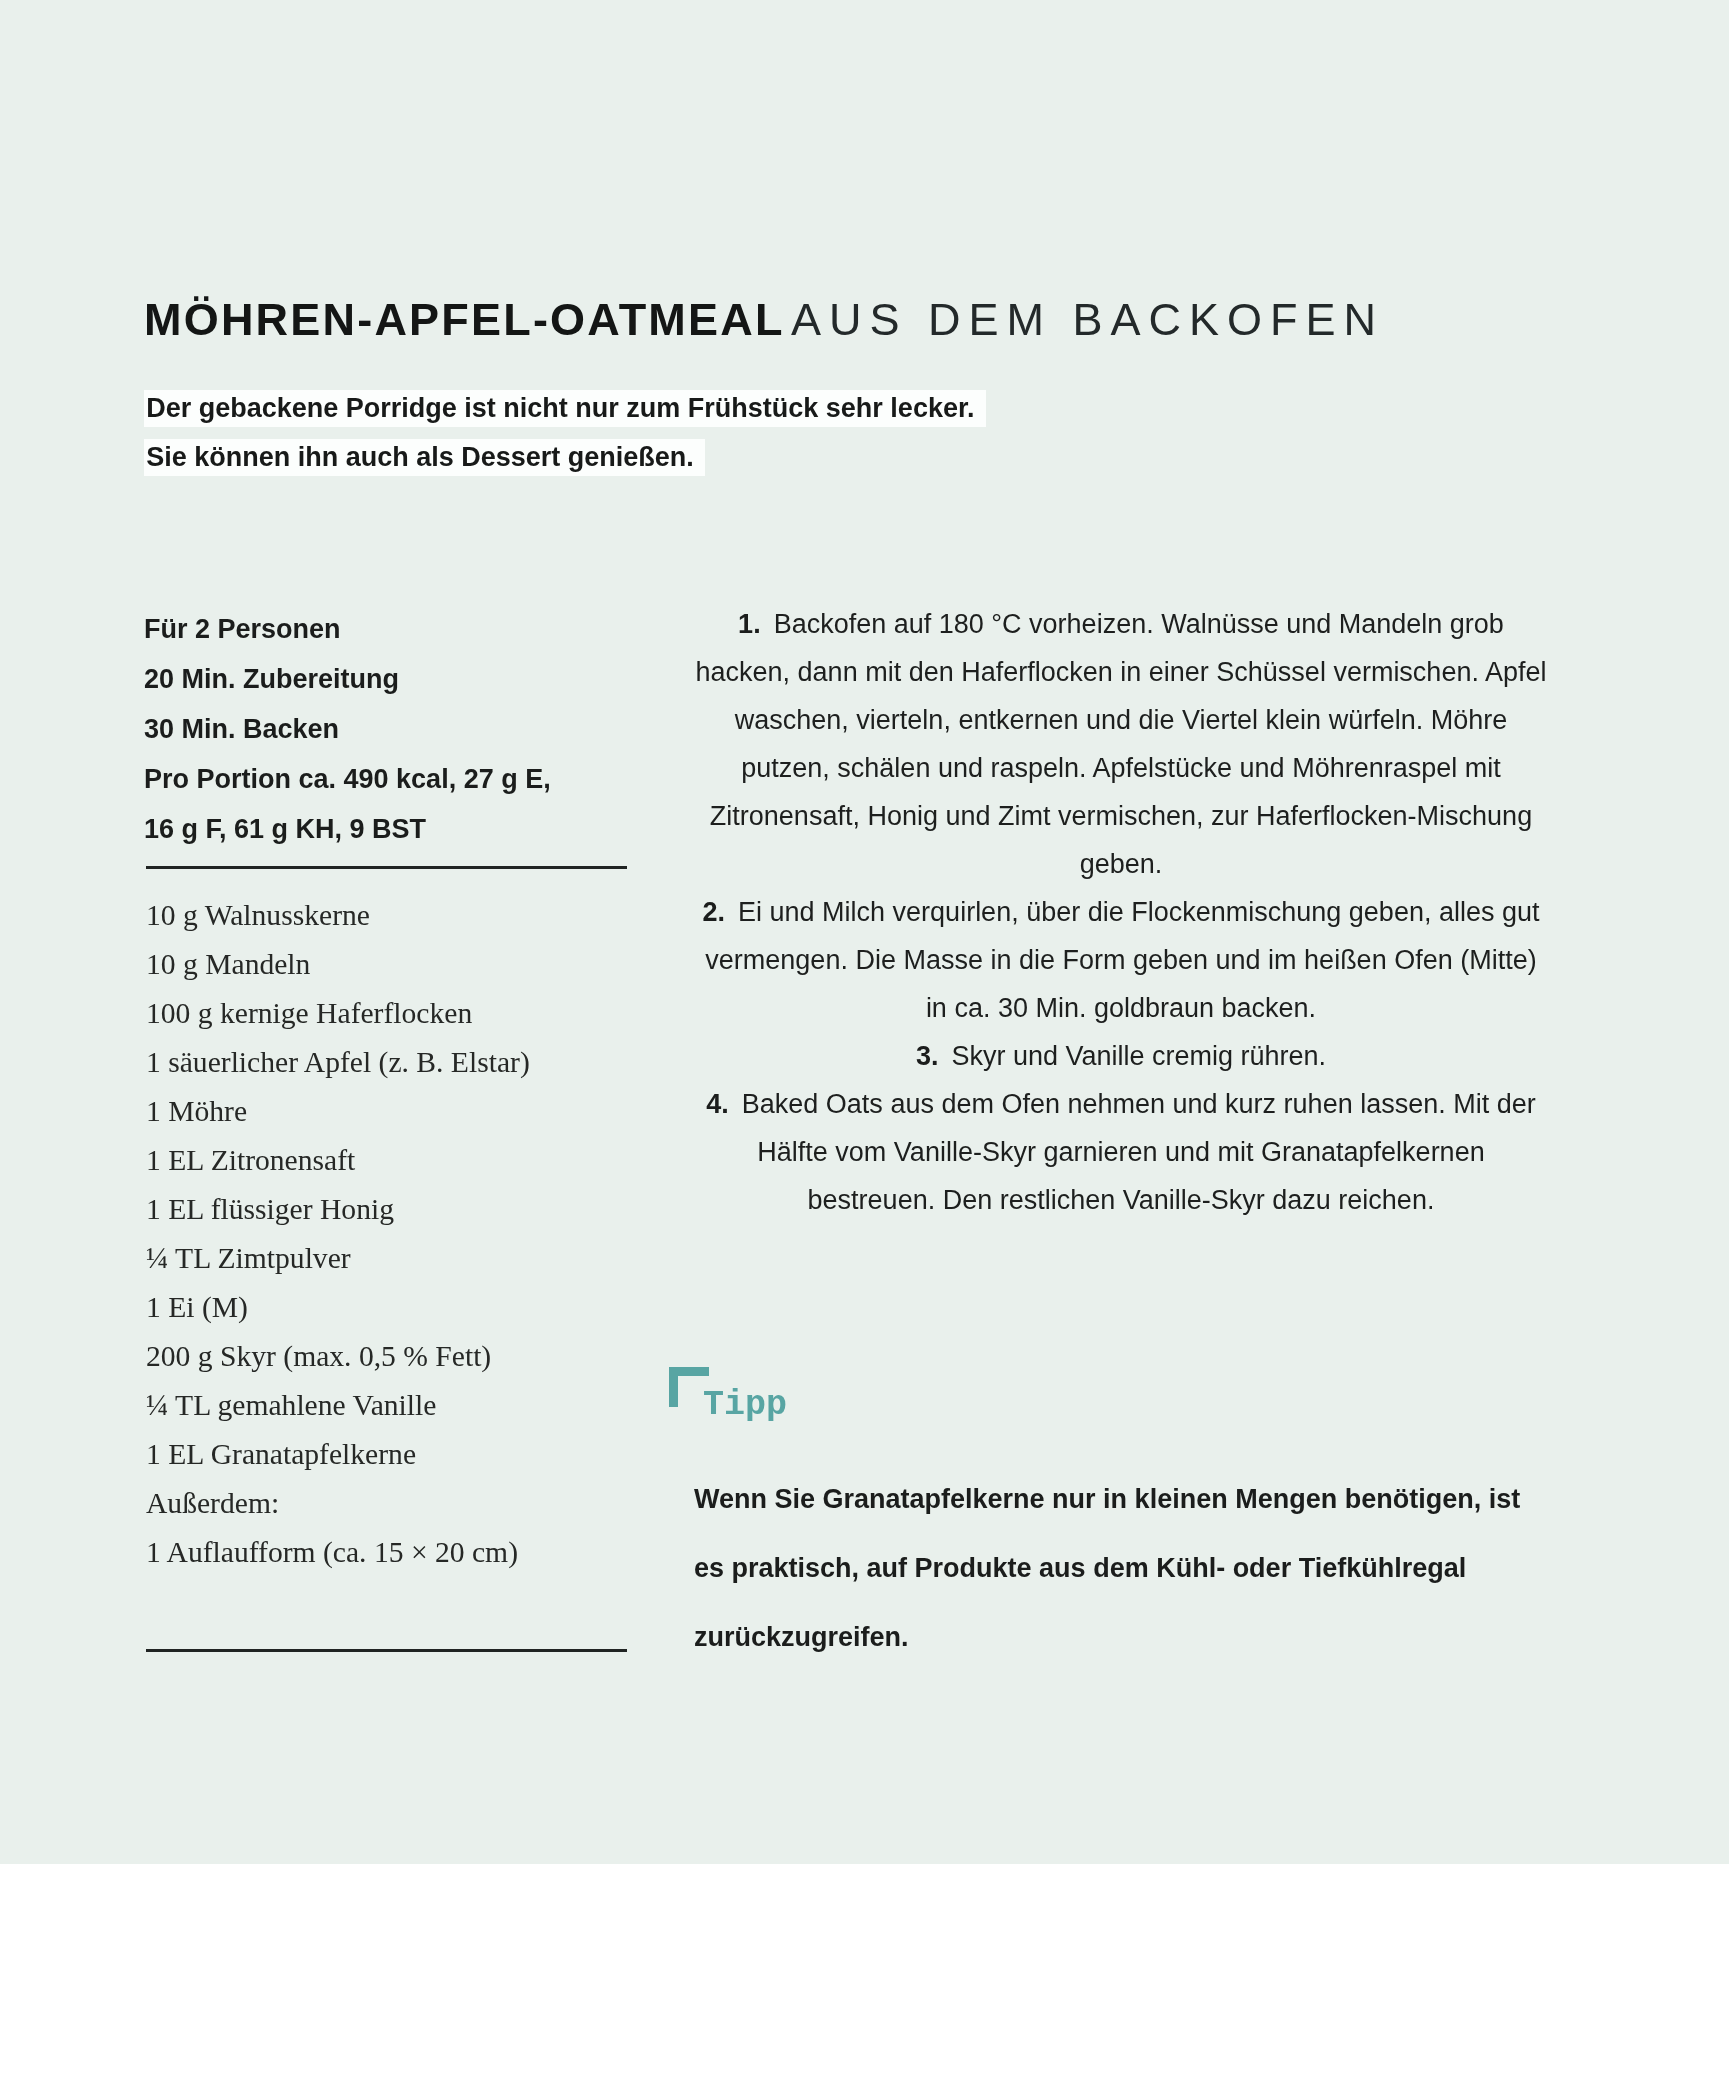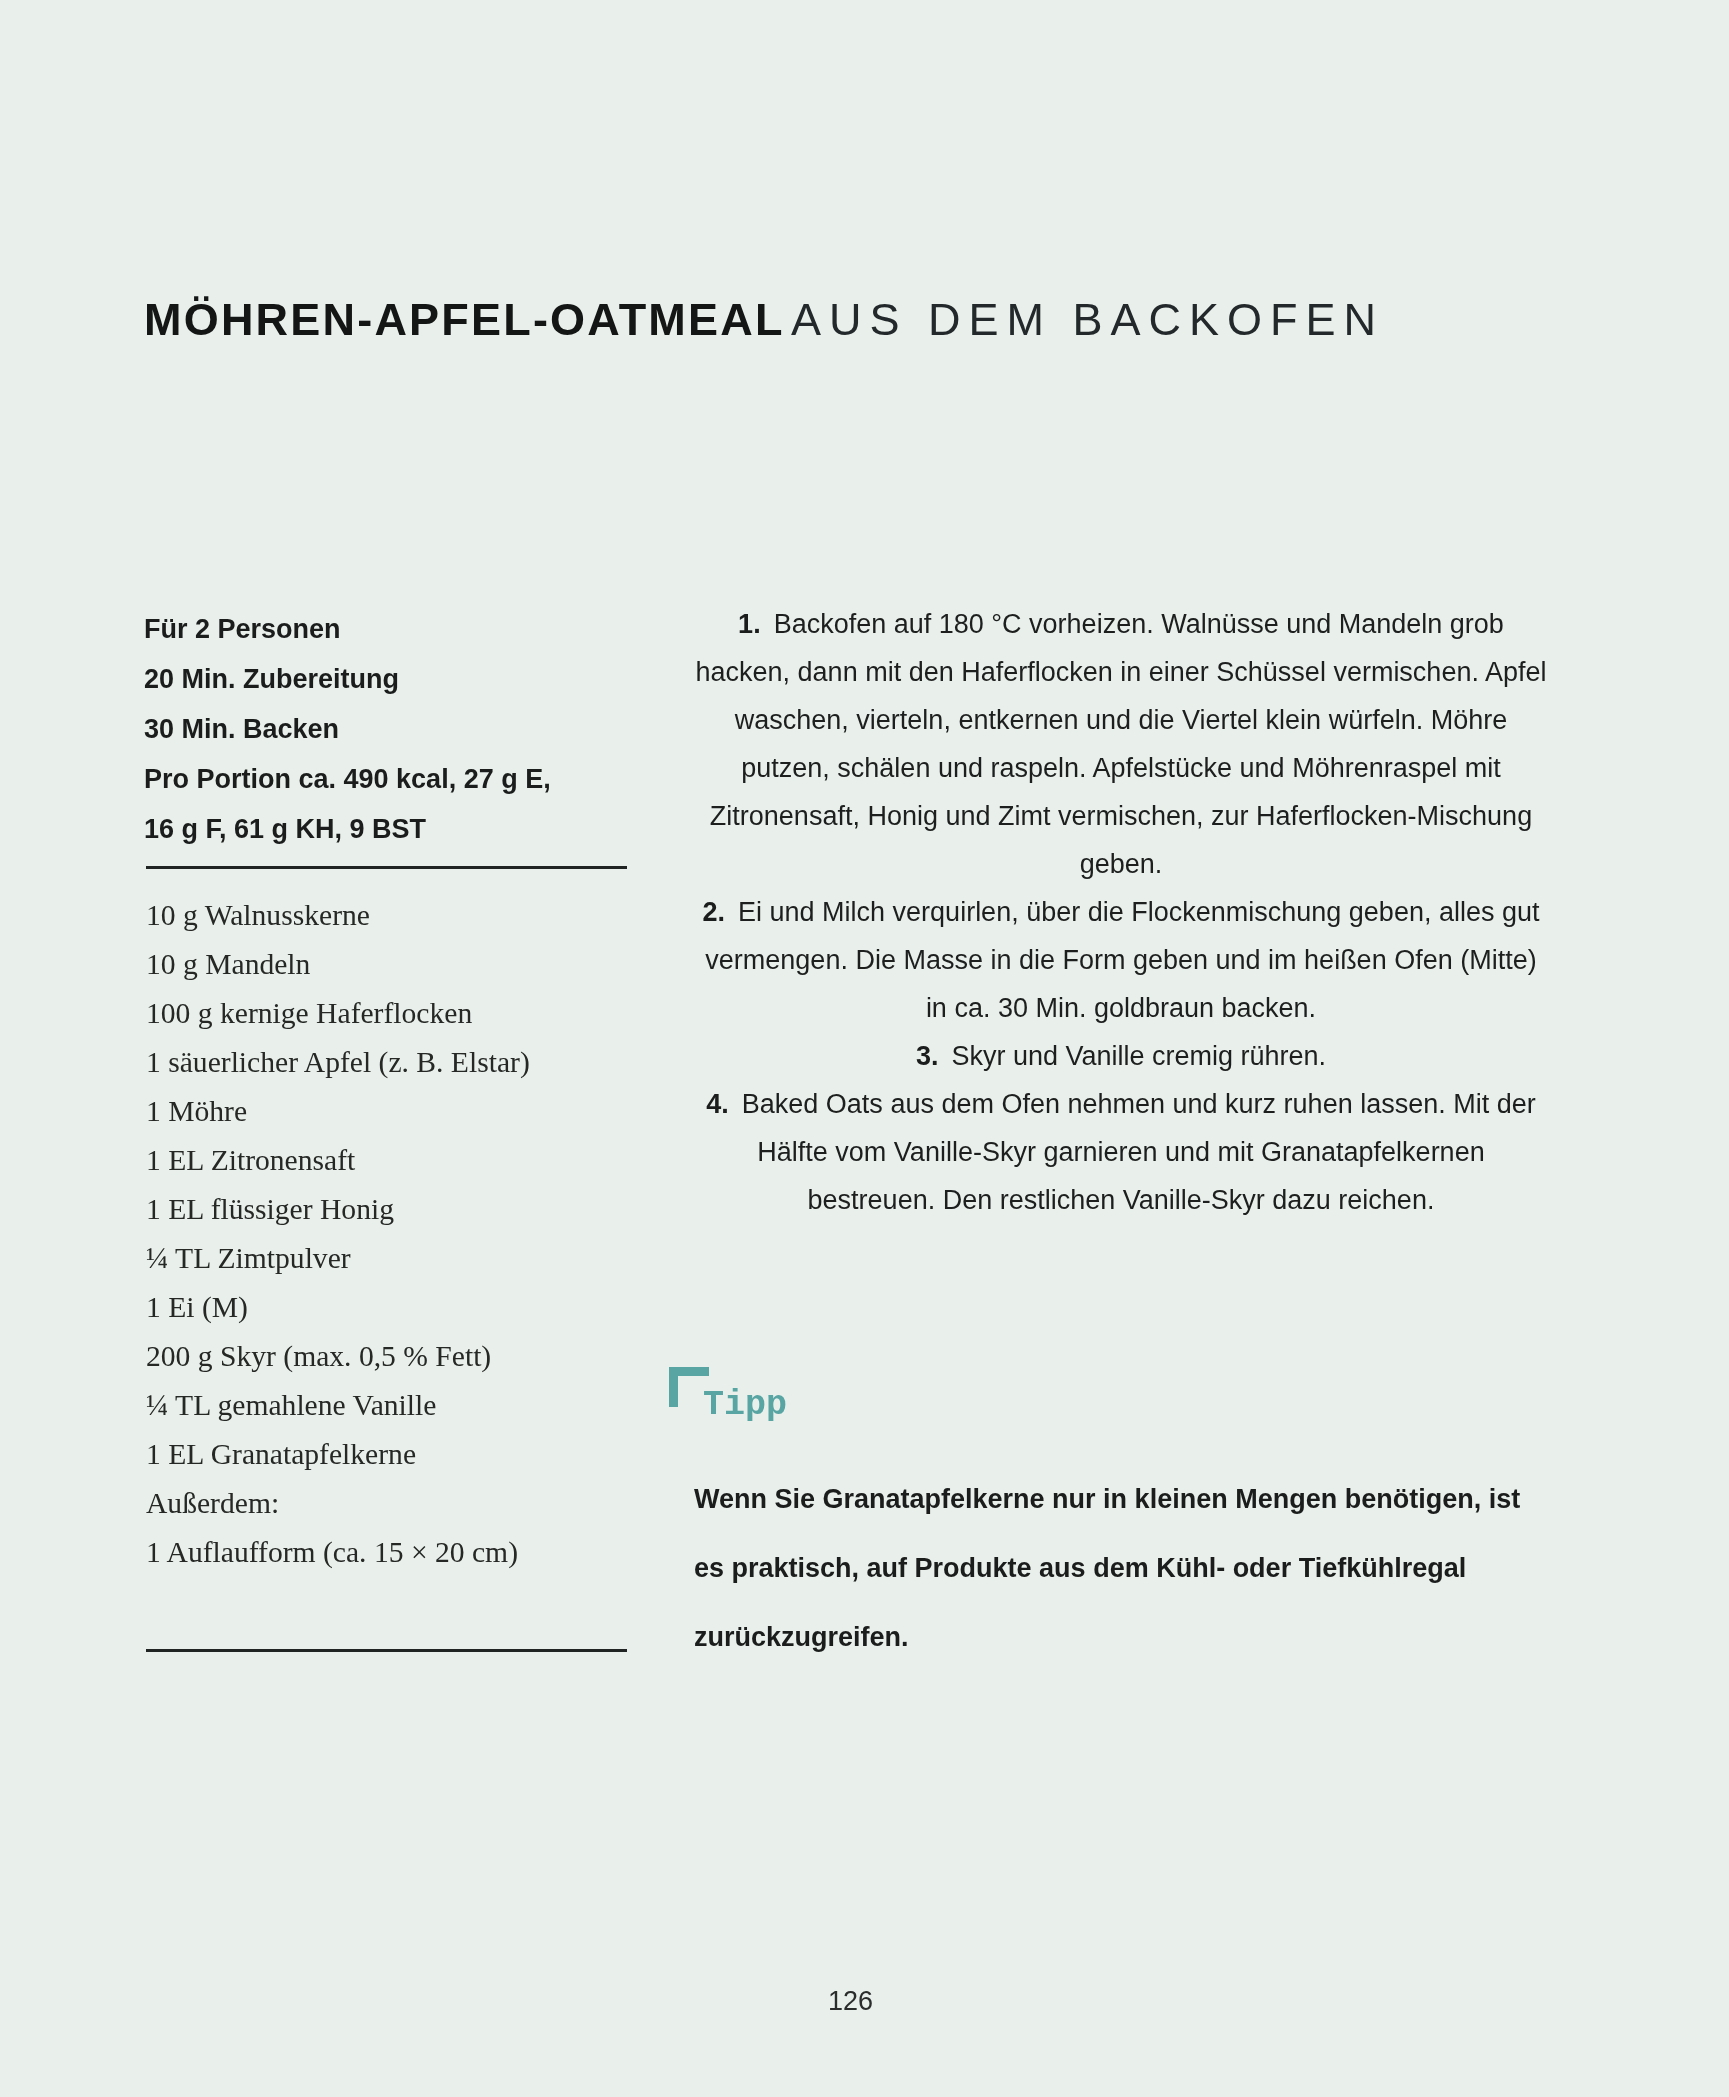--- a/index.html
+++ b/index.html
@@ -1,19 +1,19 @@
 <!DOCTYPE html>
 <html style="font-size:11.5px"><head>
 <meta charset="utf-8">
 <style>
   html, body { margin: 0; padding: 0; }
   .page {
     position: relative;
     width: 1730px;
-    height: 2097px;
+    height: 1864px;
     background: #e9f0ec;
     font-family: "Liberation Sans", sans-serif;
     color: #1d1f1e;
     overflow: hidden;
   }
 
   
   .title {
     position: absolute;
     left: 144px;
@@ -155,20 +155,28 @@
 </head>
 <body>
 
 <div class="page">
 
   <h1 class="title" style="margin:0; font-weight:normal;">
     <span class="title-main">MÖHREN-APFEL-OATMEAL</span>
     <span class="title-sub">AUS DEM BACKOFEN</span>
   </h1>
 
+  <div class="intro">
+    <div class="intro-line">
+      <span class="hl">Der gebackene Porridge ist nicht nur zum Frühstück sehr lecker.</span>
+    </div>
+    <div class="intro-line">
+      <span class="hl">Sie können ihn auch als Dessert genießen.</span>
+    </div>
+  </div>
 
   <div class="meta">
     <div>Für 2 Personen</div>
     <div>20 Min. Zubereitung</div>
     <div>30 Min. Backen</div>
     <div>Pro Portion ca. 490 kcal, 27 g E,</div>
     <div>16 g F, 61 g KH, 9 BST</div>
   </div>
 
   <div class="rule rule-top"></div>

